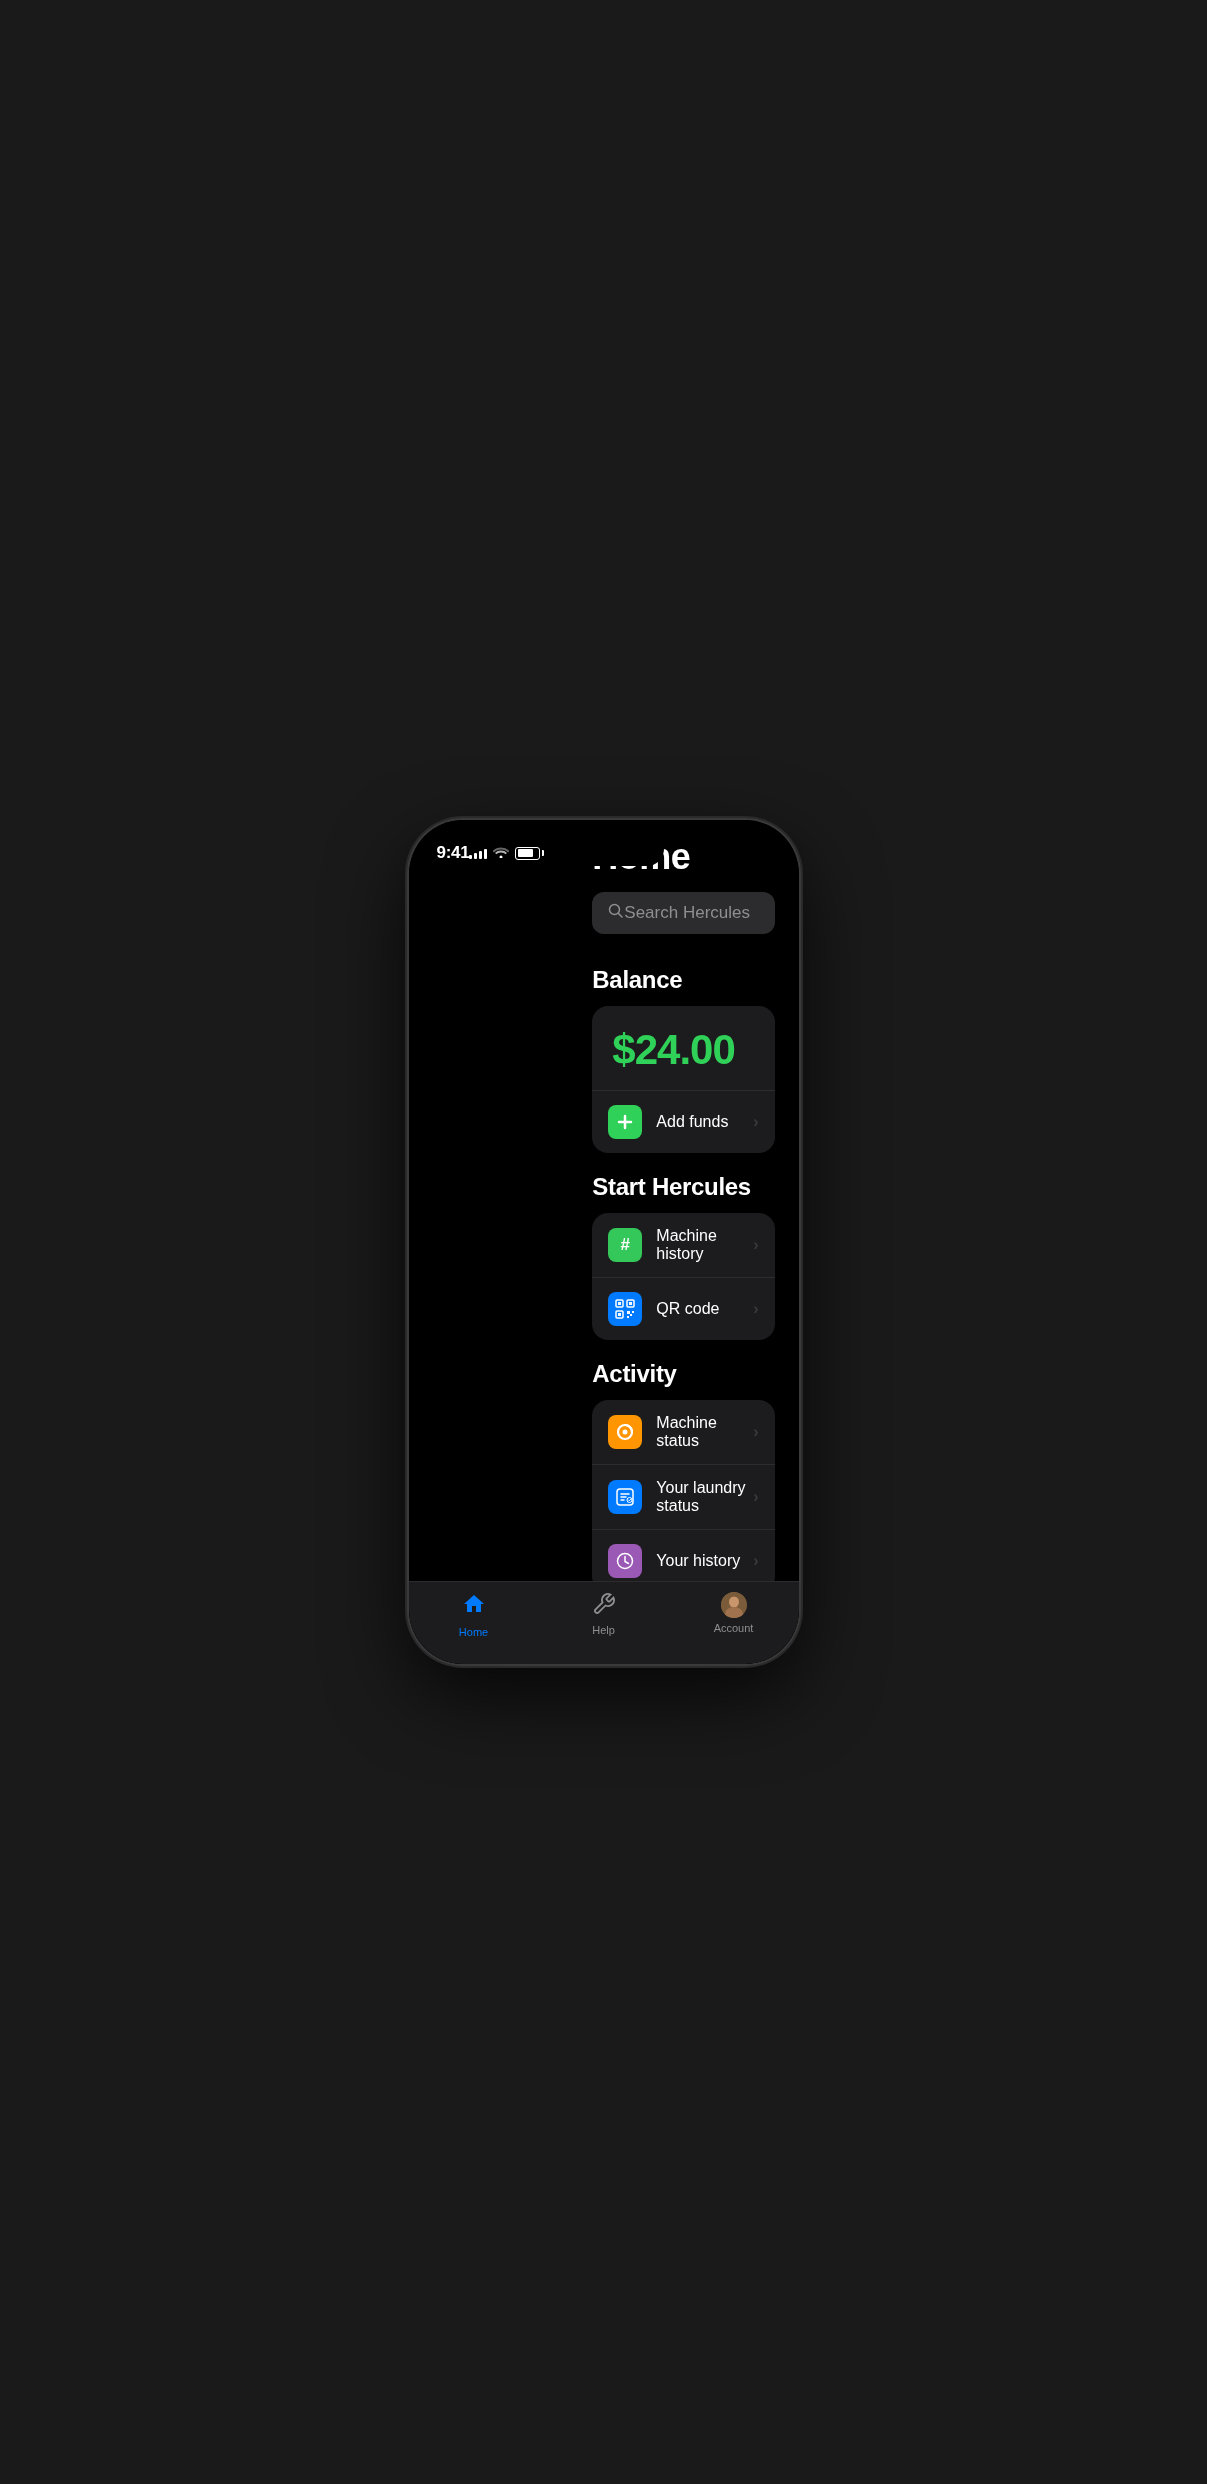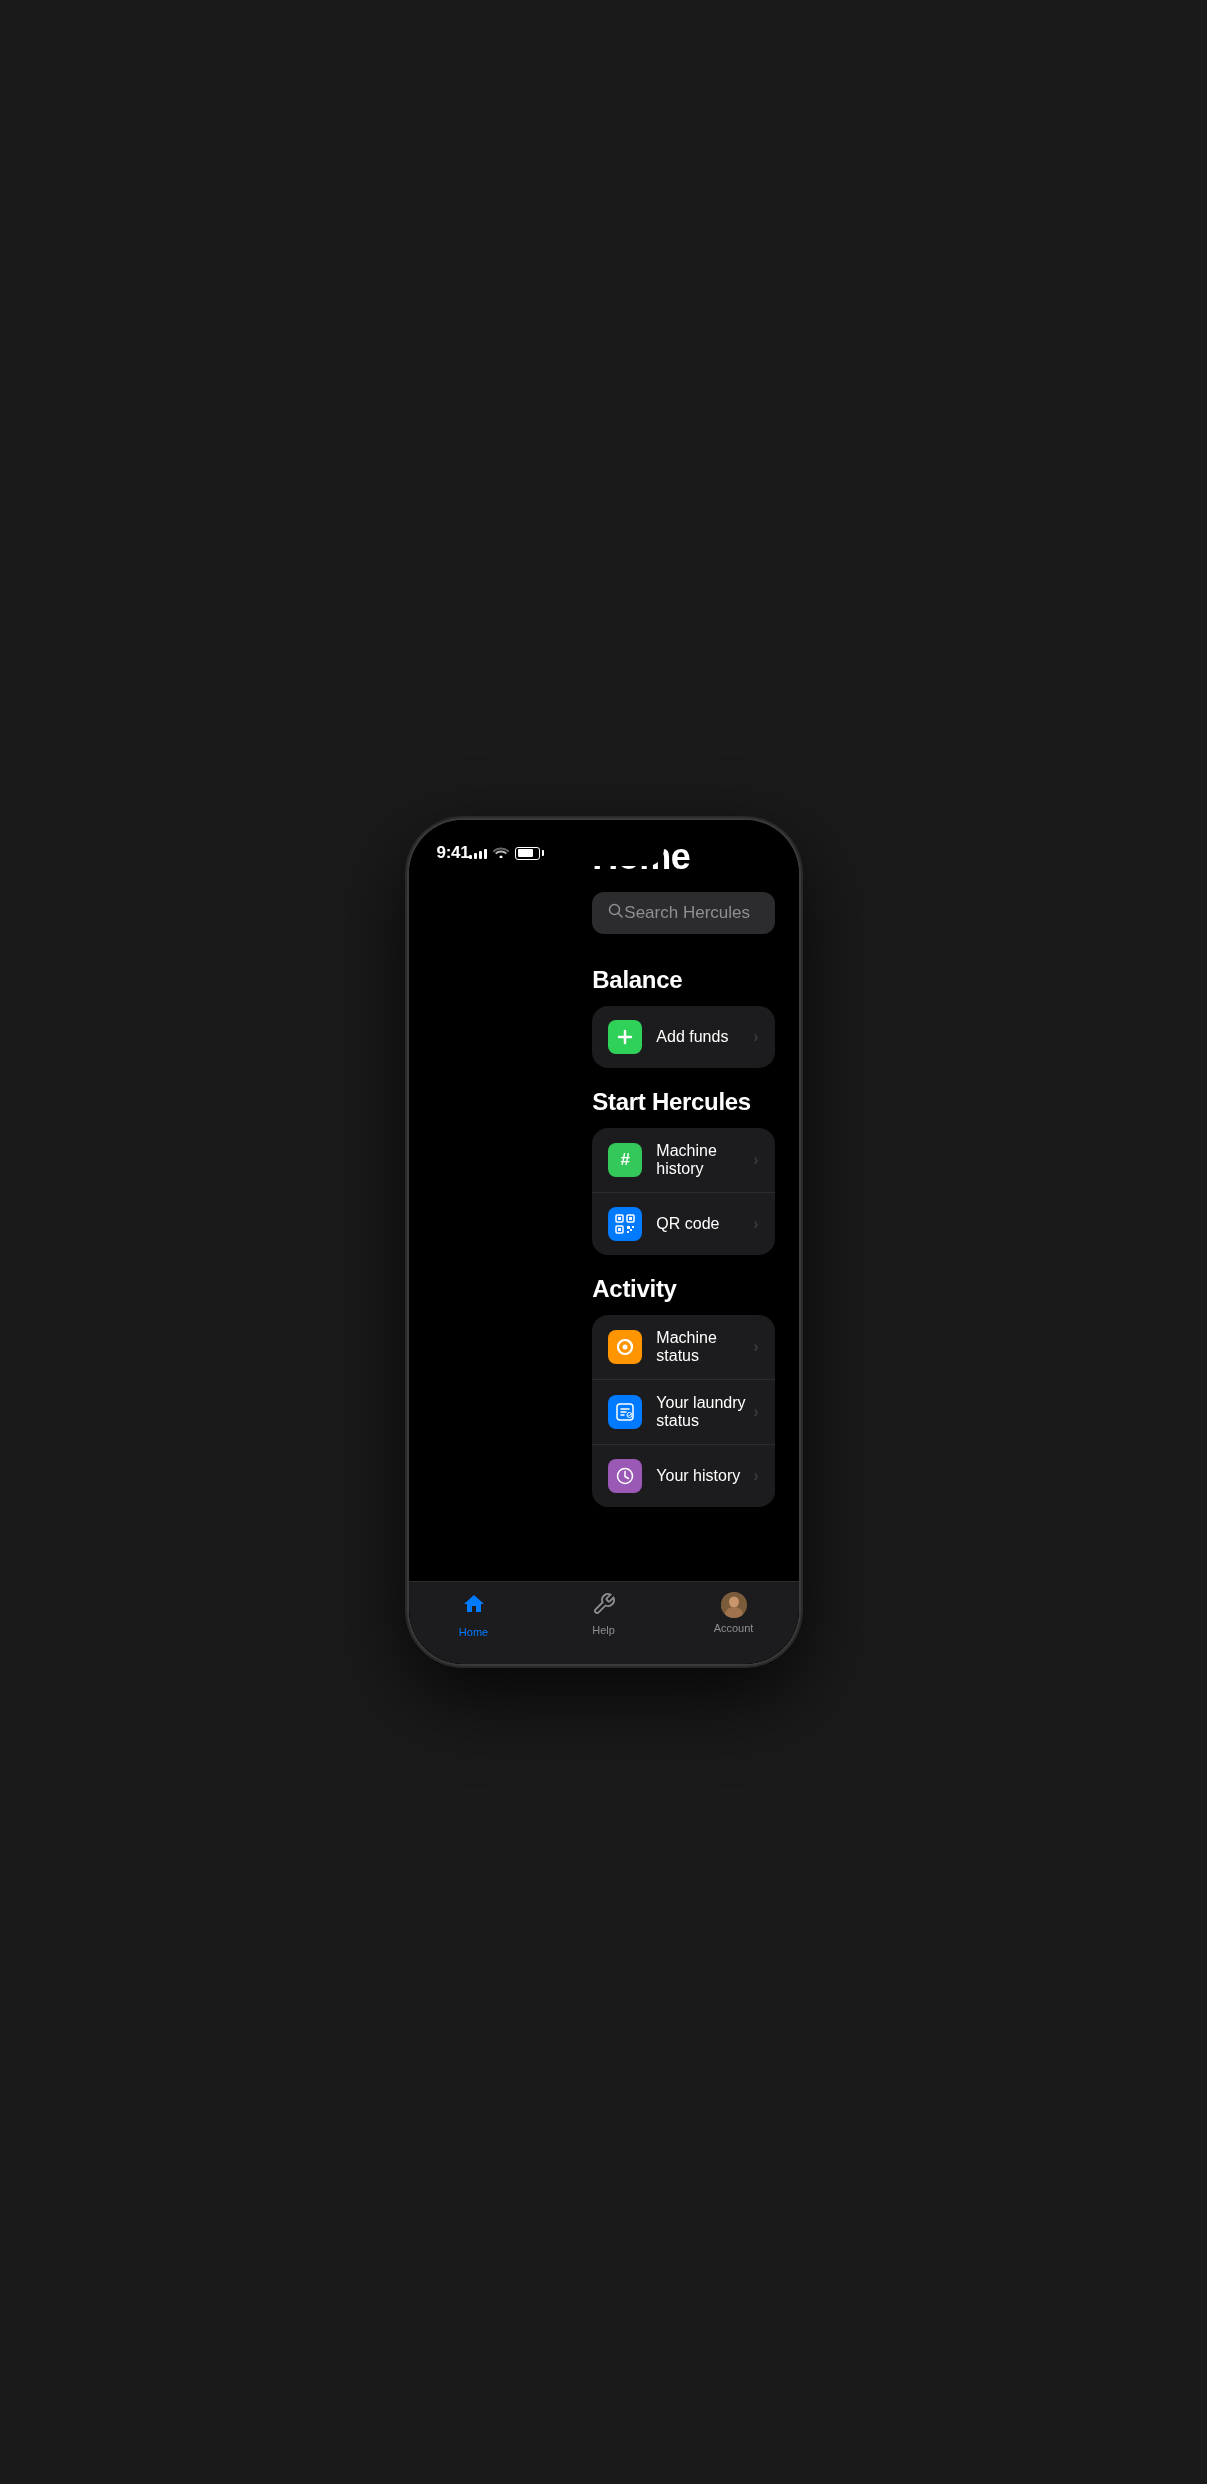--- a/index.html
+++ b/index.html
@@ -305,20 +305,23 @@
               <path d="M10.5 10.5L14 14" stroke="#8e8e93" stroke-width="1.5" stroke-linecap="round"></path>
             </svg>
           </div>
           <span class="search-placeholder">Search Hercules</span>
         </div>
       </div>
 
       <div class="section">
         <h2 class="section-title">Balance</h2>
         <div class="card">
+          <div class="balance-amount">
+            <span class="balance-value">$24.00</span>
+          </div>
           <div class="list-item">
             <div class="item-icon icon-green">
               <svg width="18" height="18" viewBox="0 0 18 18" fill="none">
                 <path d="M9 3v12M3 9h12" stroke="white" stroke-width="2.5" stroke-linecap="round"></path>
               </svg>
             </div>
             <span class="item-label">Add funds</span>
             <span class="item-chevron">›</span>
           </div>
         </div>

